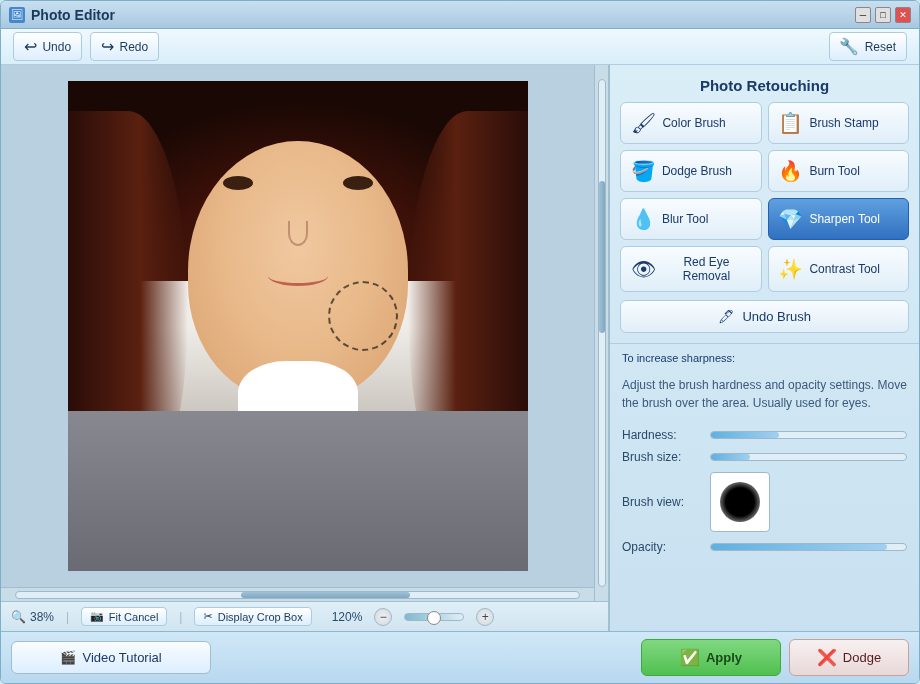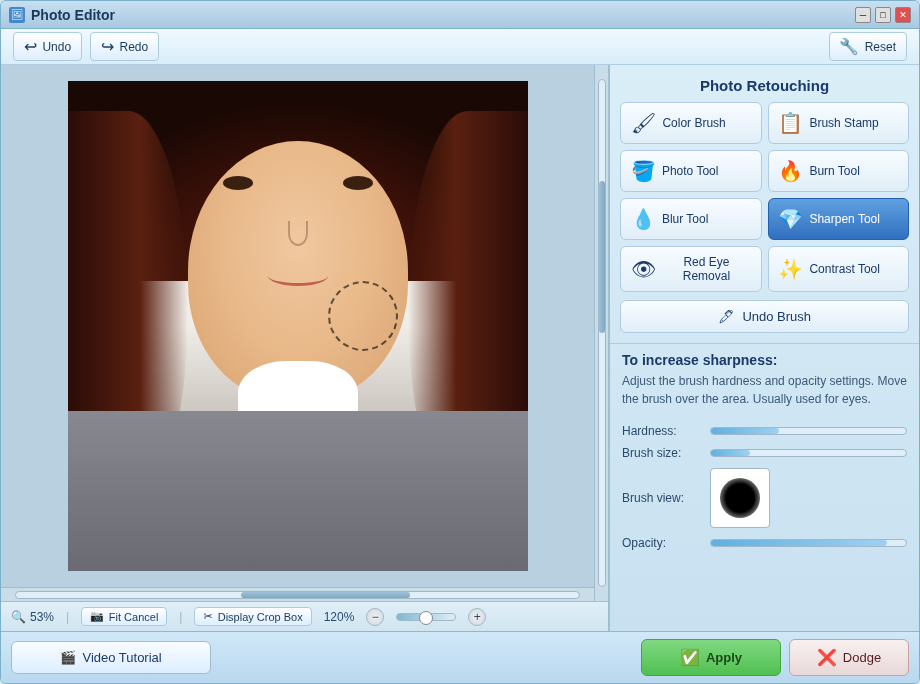--- a/index.html
+++ b/index.html
@@ -372,24 +372,24 @@
       cursor: pointer;
       font-size: 13px;
       color: #1a3a6a;
     }
 
     .info-section {
       padding: 8px 12px;
       border-top: 1px solid #b0cce0;
     }
     .info-title {
-      font-weight: bold;
-      font-size: 14px;
+      font-weight: normal;
+      font-size: 11px;
       color: #1a3a6a;
-      margin-bottom: 4px;
+      margin-bottom: 12px;
     }
     .info-text {
       font-size: 12px;
       color: #3a5a7a;
       line-height: 1.5;
     }
 
     .settings-section {
       padding: 8px 12px;
       display: flex;
@@ -599,33 +599,33 @@
         <div class="v-scrollbar">
           <div class="v-scrollbar-track">
             <div class="v-scrollbar-thumb"></div>
           </div>
         </div>
       </div>
 
       <div class="status-bar">
         <div class="status-zoom">
           <span>🔍</span>
-          <span>53%</span>
+          <span>38%</span>
         </div>
         <span class="status-sep">|</span>
         <button class="toolbar-btn" style="padding:2px 8px; font-size:11px;">
           <span>📷</span>
           <span>Fit Cancel</span>
         </button>
         <span class="status-sep">|</span>
         <button class="toolbar-btn" style="padding:2px 8px; font-size:11px;">
           <span>✂</span>
           <span>Display Crop Box</span>
         </button>
-        <span style="">120%</span>
+        <span style="margin-left:8px;">120%</span>
         <div class="zoom-btn">−</div>
         <div class="zoom-slider">
           <div class="zoom-thumb"></div>
         </div>
         <div class="zoom-btn">+</div>
       </div>
     </div>
 
     <div class="divider-v"></div>
 
@@ -637,21 +637,21 @@
         <button class="tool-btn">
           <span class="tool-icon">🖌</span>
           <span>Color Brush</span>
         </button>
         <button class="tool-btn">
           <span class="tool-icon">📋</span>
           <span>Brush Stamp</span>
         </button>
         <button class="tool-btn">
           <span class="tool-icon">🪣</span>
-          <span>Photo Tool</span>
+          <span>Dodge Brush</span>
         </button>
         <button class="tool-btn">
           <span class="tool-icon">🔥</span>
           <span>Burn Tool</span>
         </button>
         <button class="tool-btn">
           <span class="tool-icon">💧</span>
           <span>Blur Tool</span>
         </button>
         <button class="tool-btn active">

